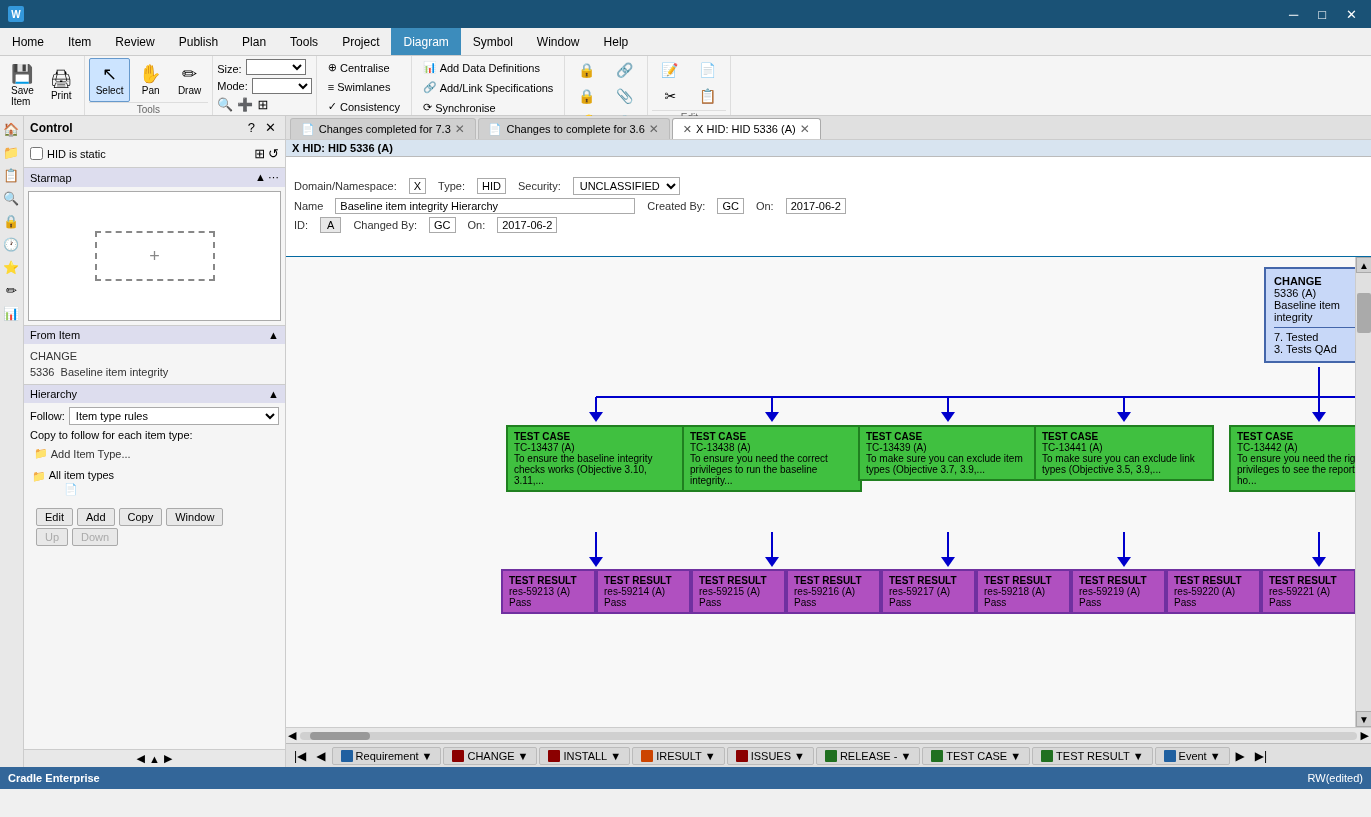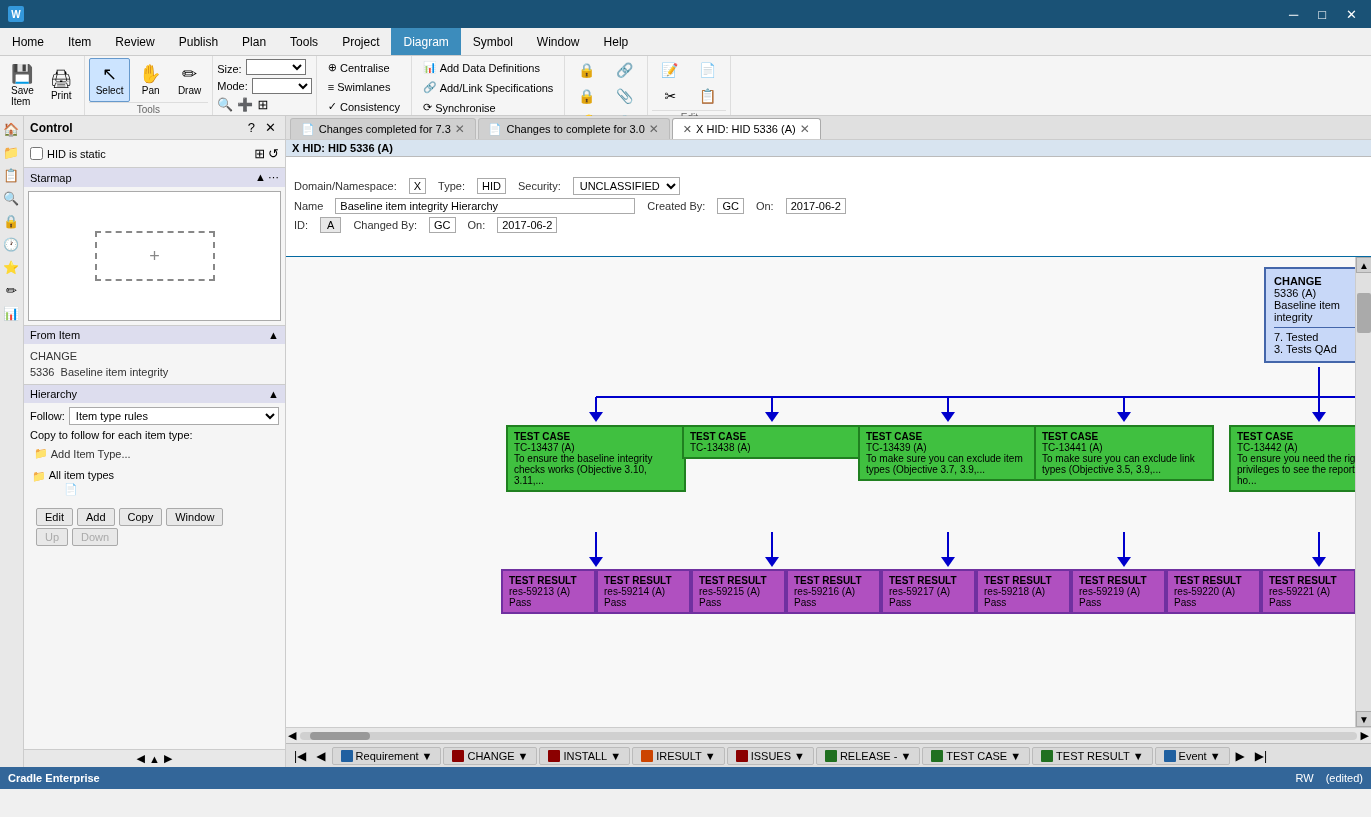--- a/index.html
+++ b/index.html
@@ -111,21 +111,21 @@
 
     
     #bottom-tabbar { height: 24px; background: #e0e0e0; border-top: 1px solid #bbb; display: flex; align-items: center; padding: 0 4px; gap: 2px; flex-shrink: 0; overflow: hidden; }
     .bottom-tab { display: flex; align-items: flex-start; gap: 3px; padding: 2px 8px; border: 1px solid #bbb; background: #d8d8d8; cursor: pointer; font-size: 11px; border-radius: 2px; white-space: nowrap; }
     .bottom-tab .bt-icon { width: 12px; height: 12px; border-radius: 1px; display: inline-block; }
     .bottom-nav { padding: 2px 4px; cursor: pointer; font-size: 12px; }
 
     
     #statusbar { height: 22px; background: #336699; color: white; display: flex; align-items: center; padding: 0 8px; font-size: 11px; justify-content: space-between; flex-shrink: 0; }
     .status-left { font-weight: bold; }
-    .status-right { display: flex; gap: 12px; }
+    .status-right { display: flex; }
 
     
     #left-icons { width: 24px; background: #e8e8e8; border-right: 1px solid #ccc; display: flex; flex-direction: column; align-items: center; padding: 2px 0; gap: 1px; overflow: hidden; }
     .left-icon-btn { width: 22px; height: 22px; display: flex; align-items: center; justify-content: center; cursor: pointer; font-size: 13px; border: 1px solid transparent; border-radius: 2px; }
 
     .panel-toggle-btn { cursor: pointer; font-size: 11px; }
 
     
     #diagram-svg { position: absolute; top: 0; left: 0; width: 100%; height: 100%; pointer-events: none; }
 
@@ -447,21 +447,21 @@
   <div id="content-area">
 
     <div id="main-tab-bar">
       <div class="main-tab">
         <span class="tab-icon">📄</span>
         <span>Changes completed for 7.3</span>
         <span class="tab-close">✕</span>
       </div>
       <div class="main-tab">
         <span class="tab-icon">📄</span>
-        <span>Changes to complete for 3.0</span>
+        <span>Changes to complete for 3.6</span>
         <span class="tab-close">✕</span>
       </div>
       <div class="main-tab active">
         <span class="tab-icon">✕</span>
         <span>X HID: HID 5336 (A)</span>
         <span class="tab-close">✕</span>
       </div>
     </div>
 
     <div id="hid-bar">
@@ -550,20 +550,21 @@
             </div>
 
             <div class="node-test-case" style="left:220px;top:168px;">
               <div class="node-title">TEST CASE</div>
               <div>TC-13437 (A)</div>
               <div>To ensure the baseline integrity checks works (Objective 3.10, 3.11,...</div>
             </div>
             <div class="node-test-case" style="left:396px;top:168px;">
               <div class="node-title">TEST CASE</div>
               <div>TC-13438 (A)</div>
+              <div>To ensure you need the correct privileges to run the baseline integrity...</div>
             </div>
             <div class="node-test-case" style="left:572px;top:168px;">
               <div class="node-title">TEST CASE</div>
               <div>TC-13439 (A)</div>
               <div>To make sure you can exclude item types (Objective 3.7, 3.9,...</div>
             </div>
             <div class="node-test-case" style="left:748px;top:168px;">
               <div class="node-title">TEST CASE</div>
               <div>TC-13441 (A)</div>
               <div>To make sure you can exclude link types (Objective 3.5, 3.9,...</div>

